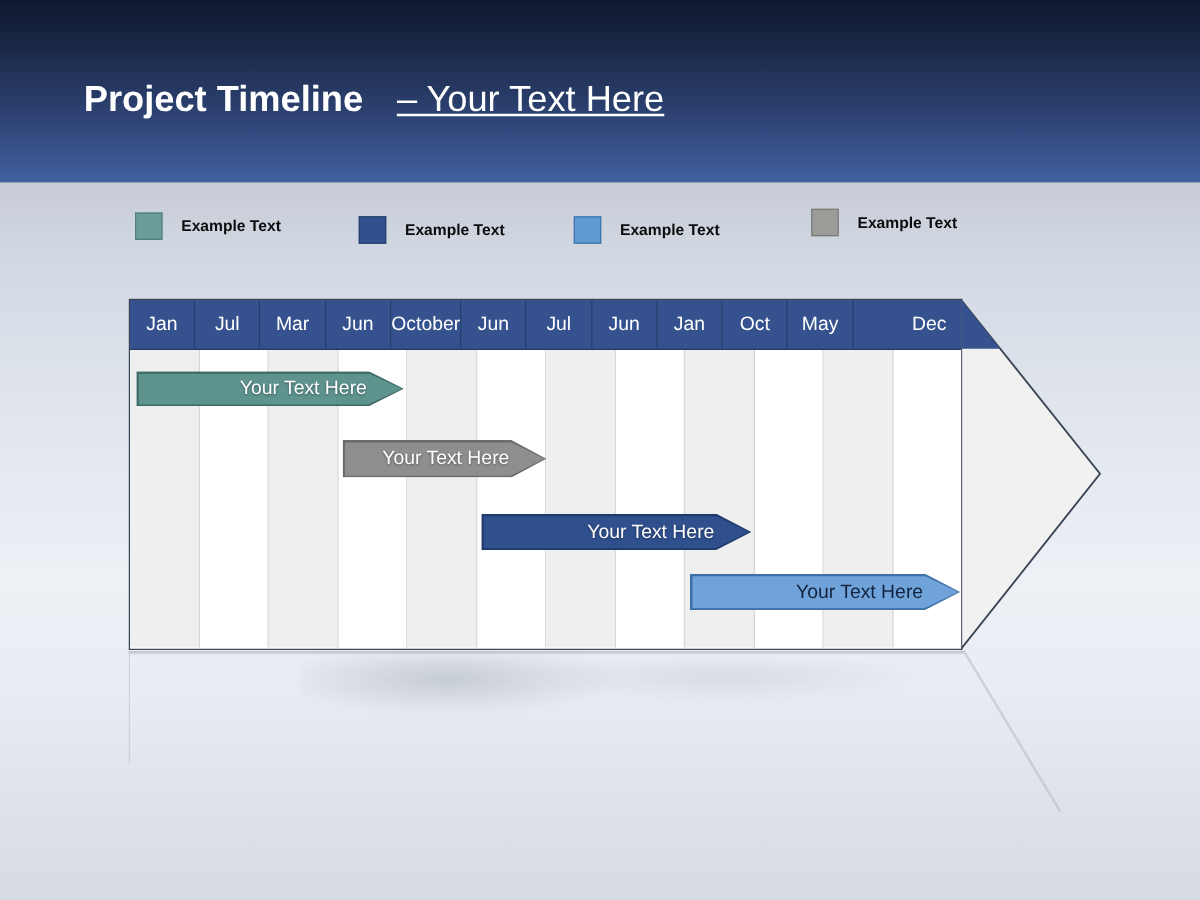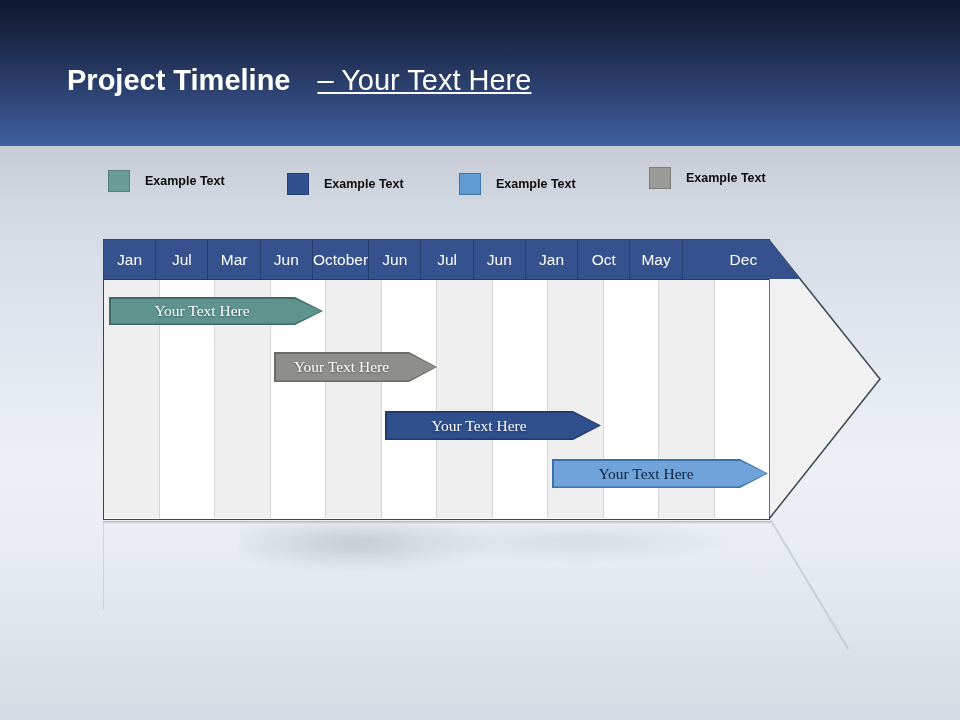--- a/index.html
+++ b/index.html
@@ -68,21 +68,21 @@
   .arrowhead-svg{position:absolute;left:769px;top:239px;}
   
   .task{position:absolute;}
   .task-border{
     position:absolute;left:0;top:0;width:100%;height:100%;
     clip-path:polygon(0 0,calc(100% - 28px) 0,100% 50%,calc(100% - 28px) 100%,0 100%);
   }
   .task-fill{
     position:absolute;left:1.5px;top:1.5px;right:1.5px;bottom:1.5px;
     clip-path:polygon(0 0,calc(100% - 27px) 0,100% 50%,calc(100% - 27px) 100%,0 100%);
-    display:flex;align-items:center;justify-content:center;font-family:Liberation Serif, serif;
+    display:flex;align-items:center;justify-content:flex-end;
   }
   .task-label{
     font-size:15.5px;color:#ffffff;white-space:nowrap;padding-right:28px;
     text-shadow:0 1px 2px rgba(0,0,0,.4);
   }
   .task1{left:109px;top:297px;width:214px;height:28px;}
   .task1 .task-border{background:#3D6B67;} .task1 .task-fill{background:#5E938E;}
   .task2{left:274px;top:352px;width:163px;height:30px;}
   .task2 .task-border{background:#6B6B69;} .task2 .task-fill{background:#8E8E8C;}
   .task3{left:385px;top:411px;width:216px;height:29px;}

